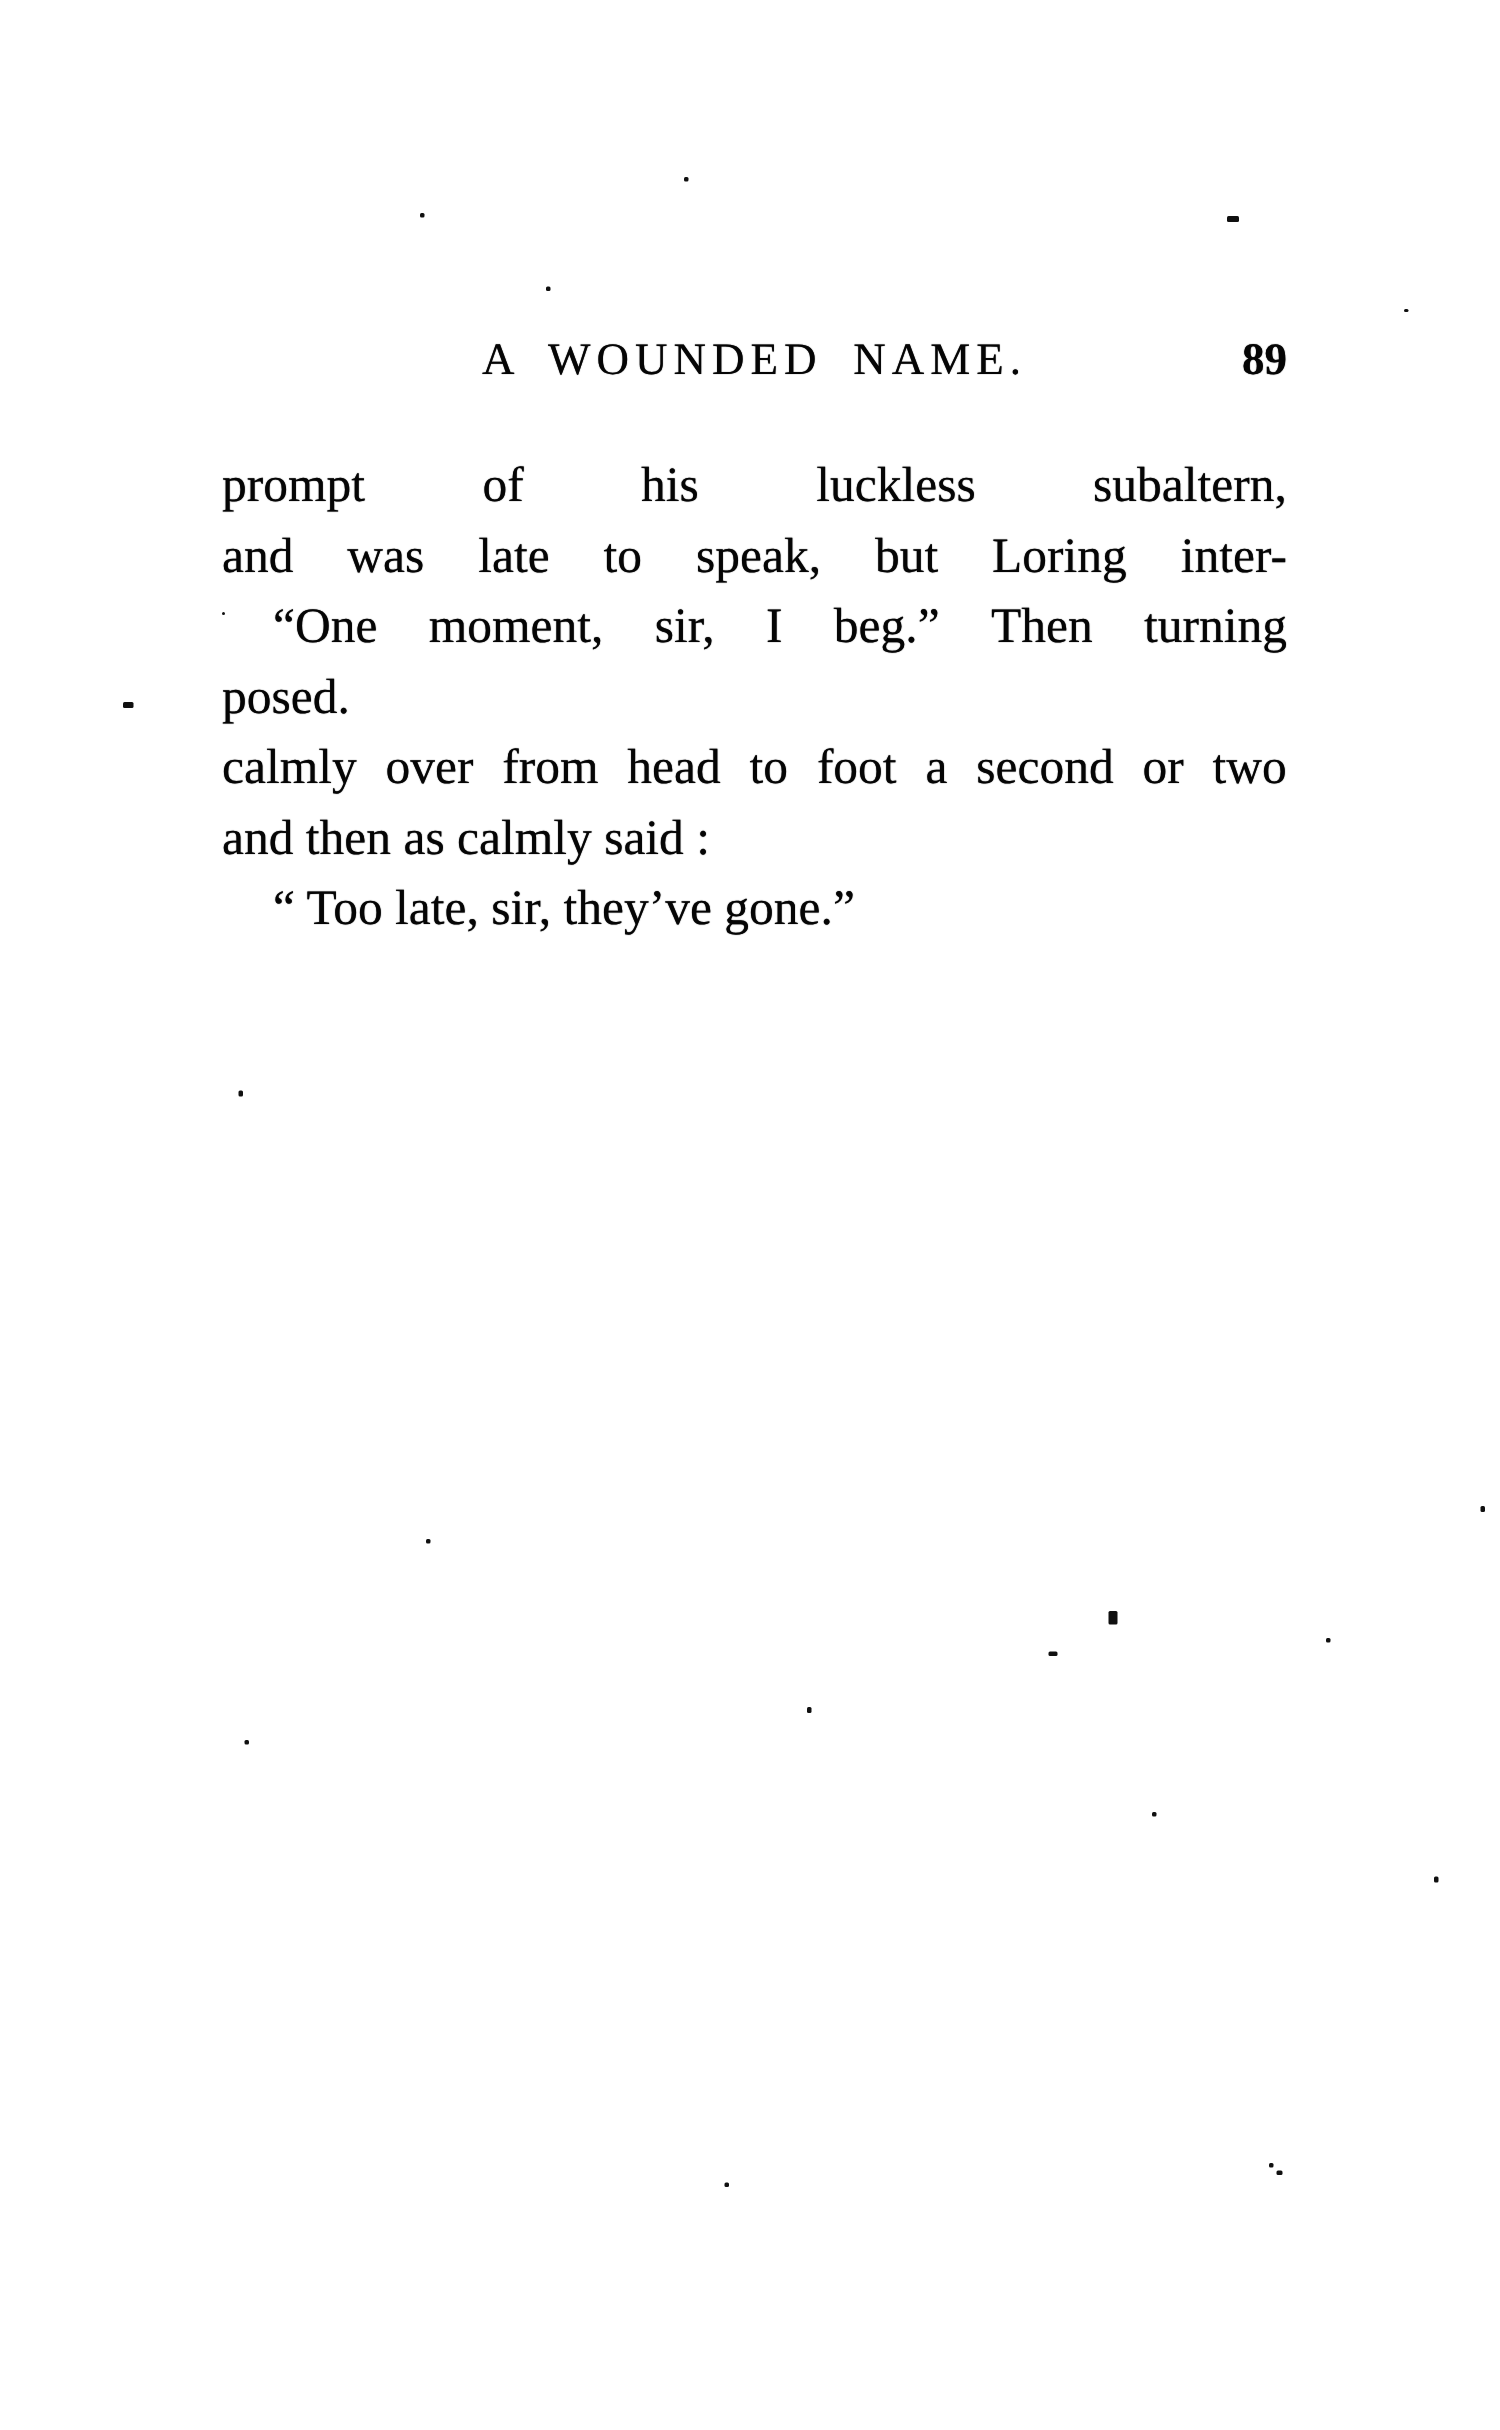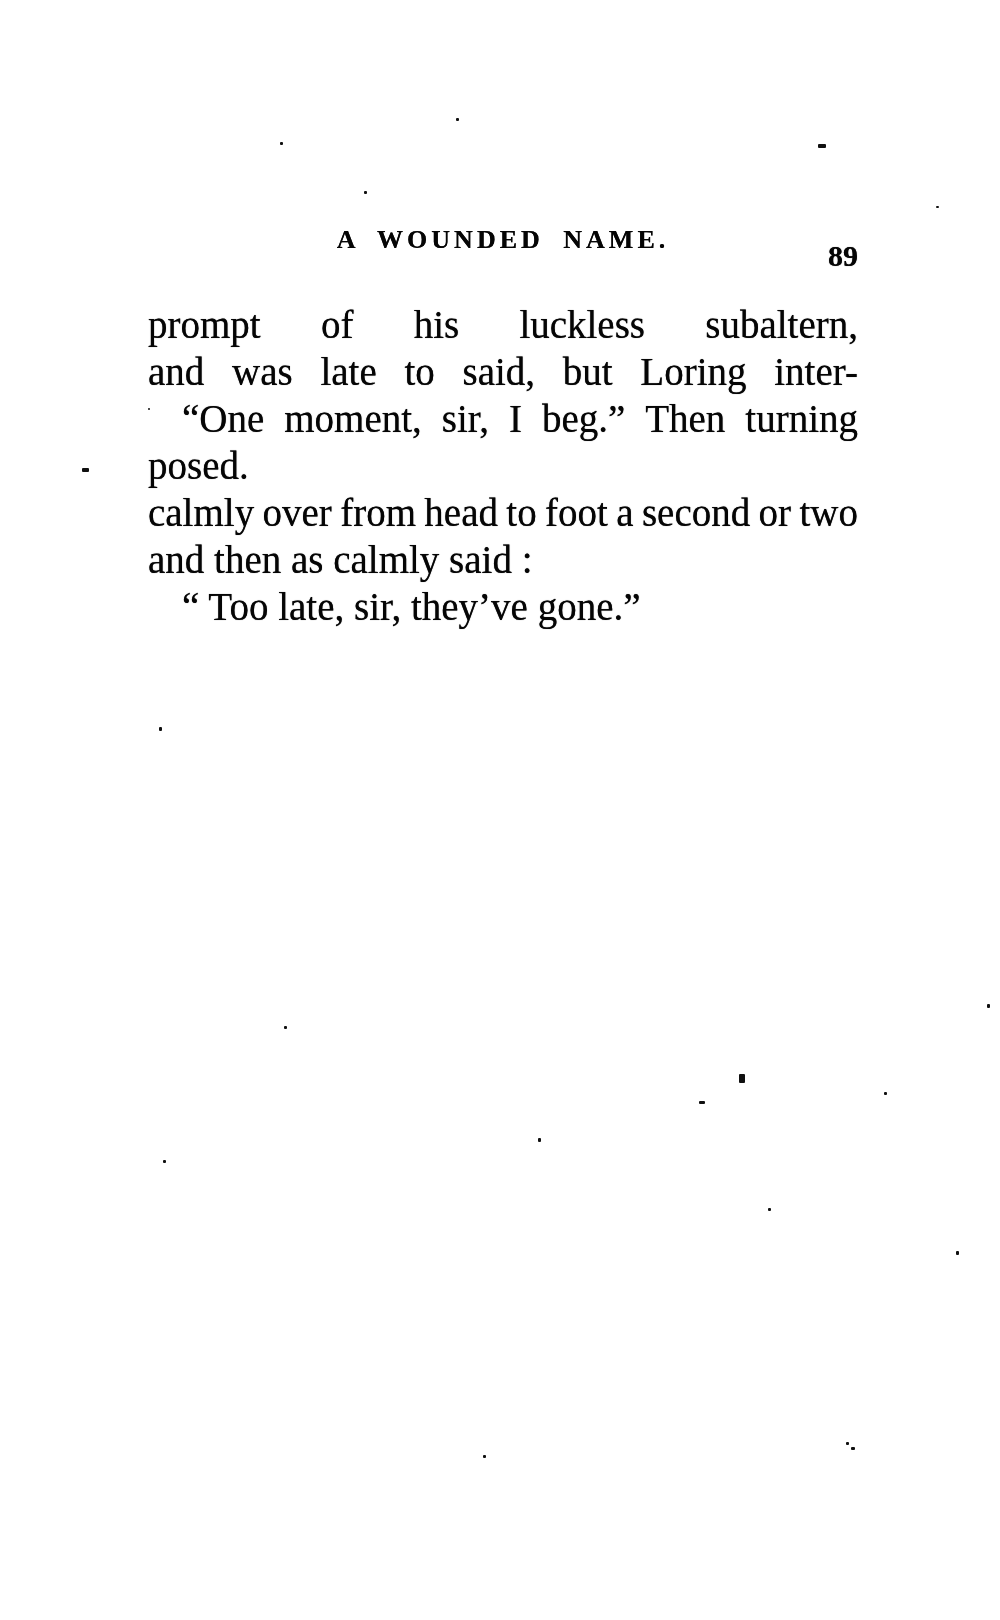--- a/index.html
+++ b/index.html
@@ -19,43 +19,42 @@
   .running-header {
     position: absolute;
     top: 227px;
     left: 148px;
     width: 710px;
     height: 34px;
   }
   .chapter-title {
     display: block;
     text-align: center;
-    font-size: 26px;
-    font-weight: 700;
+    font-size: 30px;
+    font-weight: 400;
     letter-spacing: 4px;
     word-spacing: 9px;
     line-height: 26px;
     text-shadow: 0 0 0.6px rgba(0,0,0,0.85);
   }
   .page-number {
     position: absolute;
     top: -2px;
     right: 0;
     font-size: 30px;
     font-weight: 700;
     line-height: 30px;
     text-shadow: 0 0 0.7px rgba(0,0,0,0.9);
-    margin-top: 16px;
   }
   .page-text {
     position: absolute;
     top: 301px;
     left: 148px;
     width: 710px;
-    font-size: 39px;
+    font-size: 33px;
     line-height: 47px;
     text-shadow: 0 0 0.7px rgba(0,0,0,0.85);
   }
   .text-line {
     width: 710px;
     height: 47px;
     box-sizing: border-box;
     white-space: pre;
   }
   .text-line.just {
@@ -77,21 +76,21 @@
 
 <div class="page">
 
   <div class="running-header">
     <span class="chapter-title">A WOUNDED NAME.</span>
     <span class="page-number">89</span>
   </div>
 
   <div class="page-text" id="page-text">
       <div class="text-line just"><span class="word">prompt</span><span class="word">of</span><span class="word">his</span><span class="word">luckless</span><span class="word">subaltern,</span></div>
-      <div class="text-line just"><span class="word">and</span><span class="word">was</span><span class="word">late</span><span class="word">to</span><span class="word">said,</span><span class="word">but</span><span class="word">Loring</span><span class="word">inter-</span></div>
+      <div class="text-line just"><span class="word">and</span><span class="word">was</span><span class="word">late</span><span class="word">to</span><span class="word">speak,</span><span class="word">but</span><span class="word">Loring</span><span class="word">inter-</span></div>
       <div class="text-line just indent"><span class="word">“One</span><span class="word">moment,</span><span class="word">sir,</span><span class="word">I</span><span class="word">beg.”</span><span class="word">Then</span><span class="word">turning</span></div>
       <div class="text-line">posed.</div>
       <div class="text-line just"><span class="word">calmly</span><span class="word">over</span><span class="word">from</span><span class="word">head</span><span class="word">to</span><span class="word">foot</span><span class="word">a</span><span class="word">second</span><span class="word">or</span><span class="word">two</span></div>
       <div class="text-line">and then as calmly said :</div>
       <div class="text-line indent">“ Too late, sir, they’ve gone.”</div>
     </div>
 
   <div id="artifacts">
       <div class="speck" style="left: 456px; top: 118px; width: 3px; height: 3px;"></div>
       <div class="speck" style="left: 280px; top: 142px; width: 3px; height: 3px;"></div>

